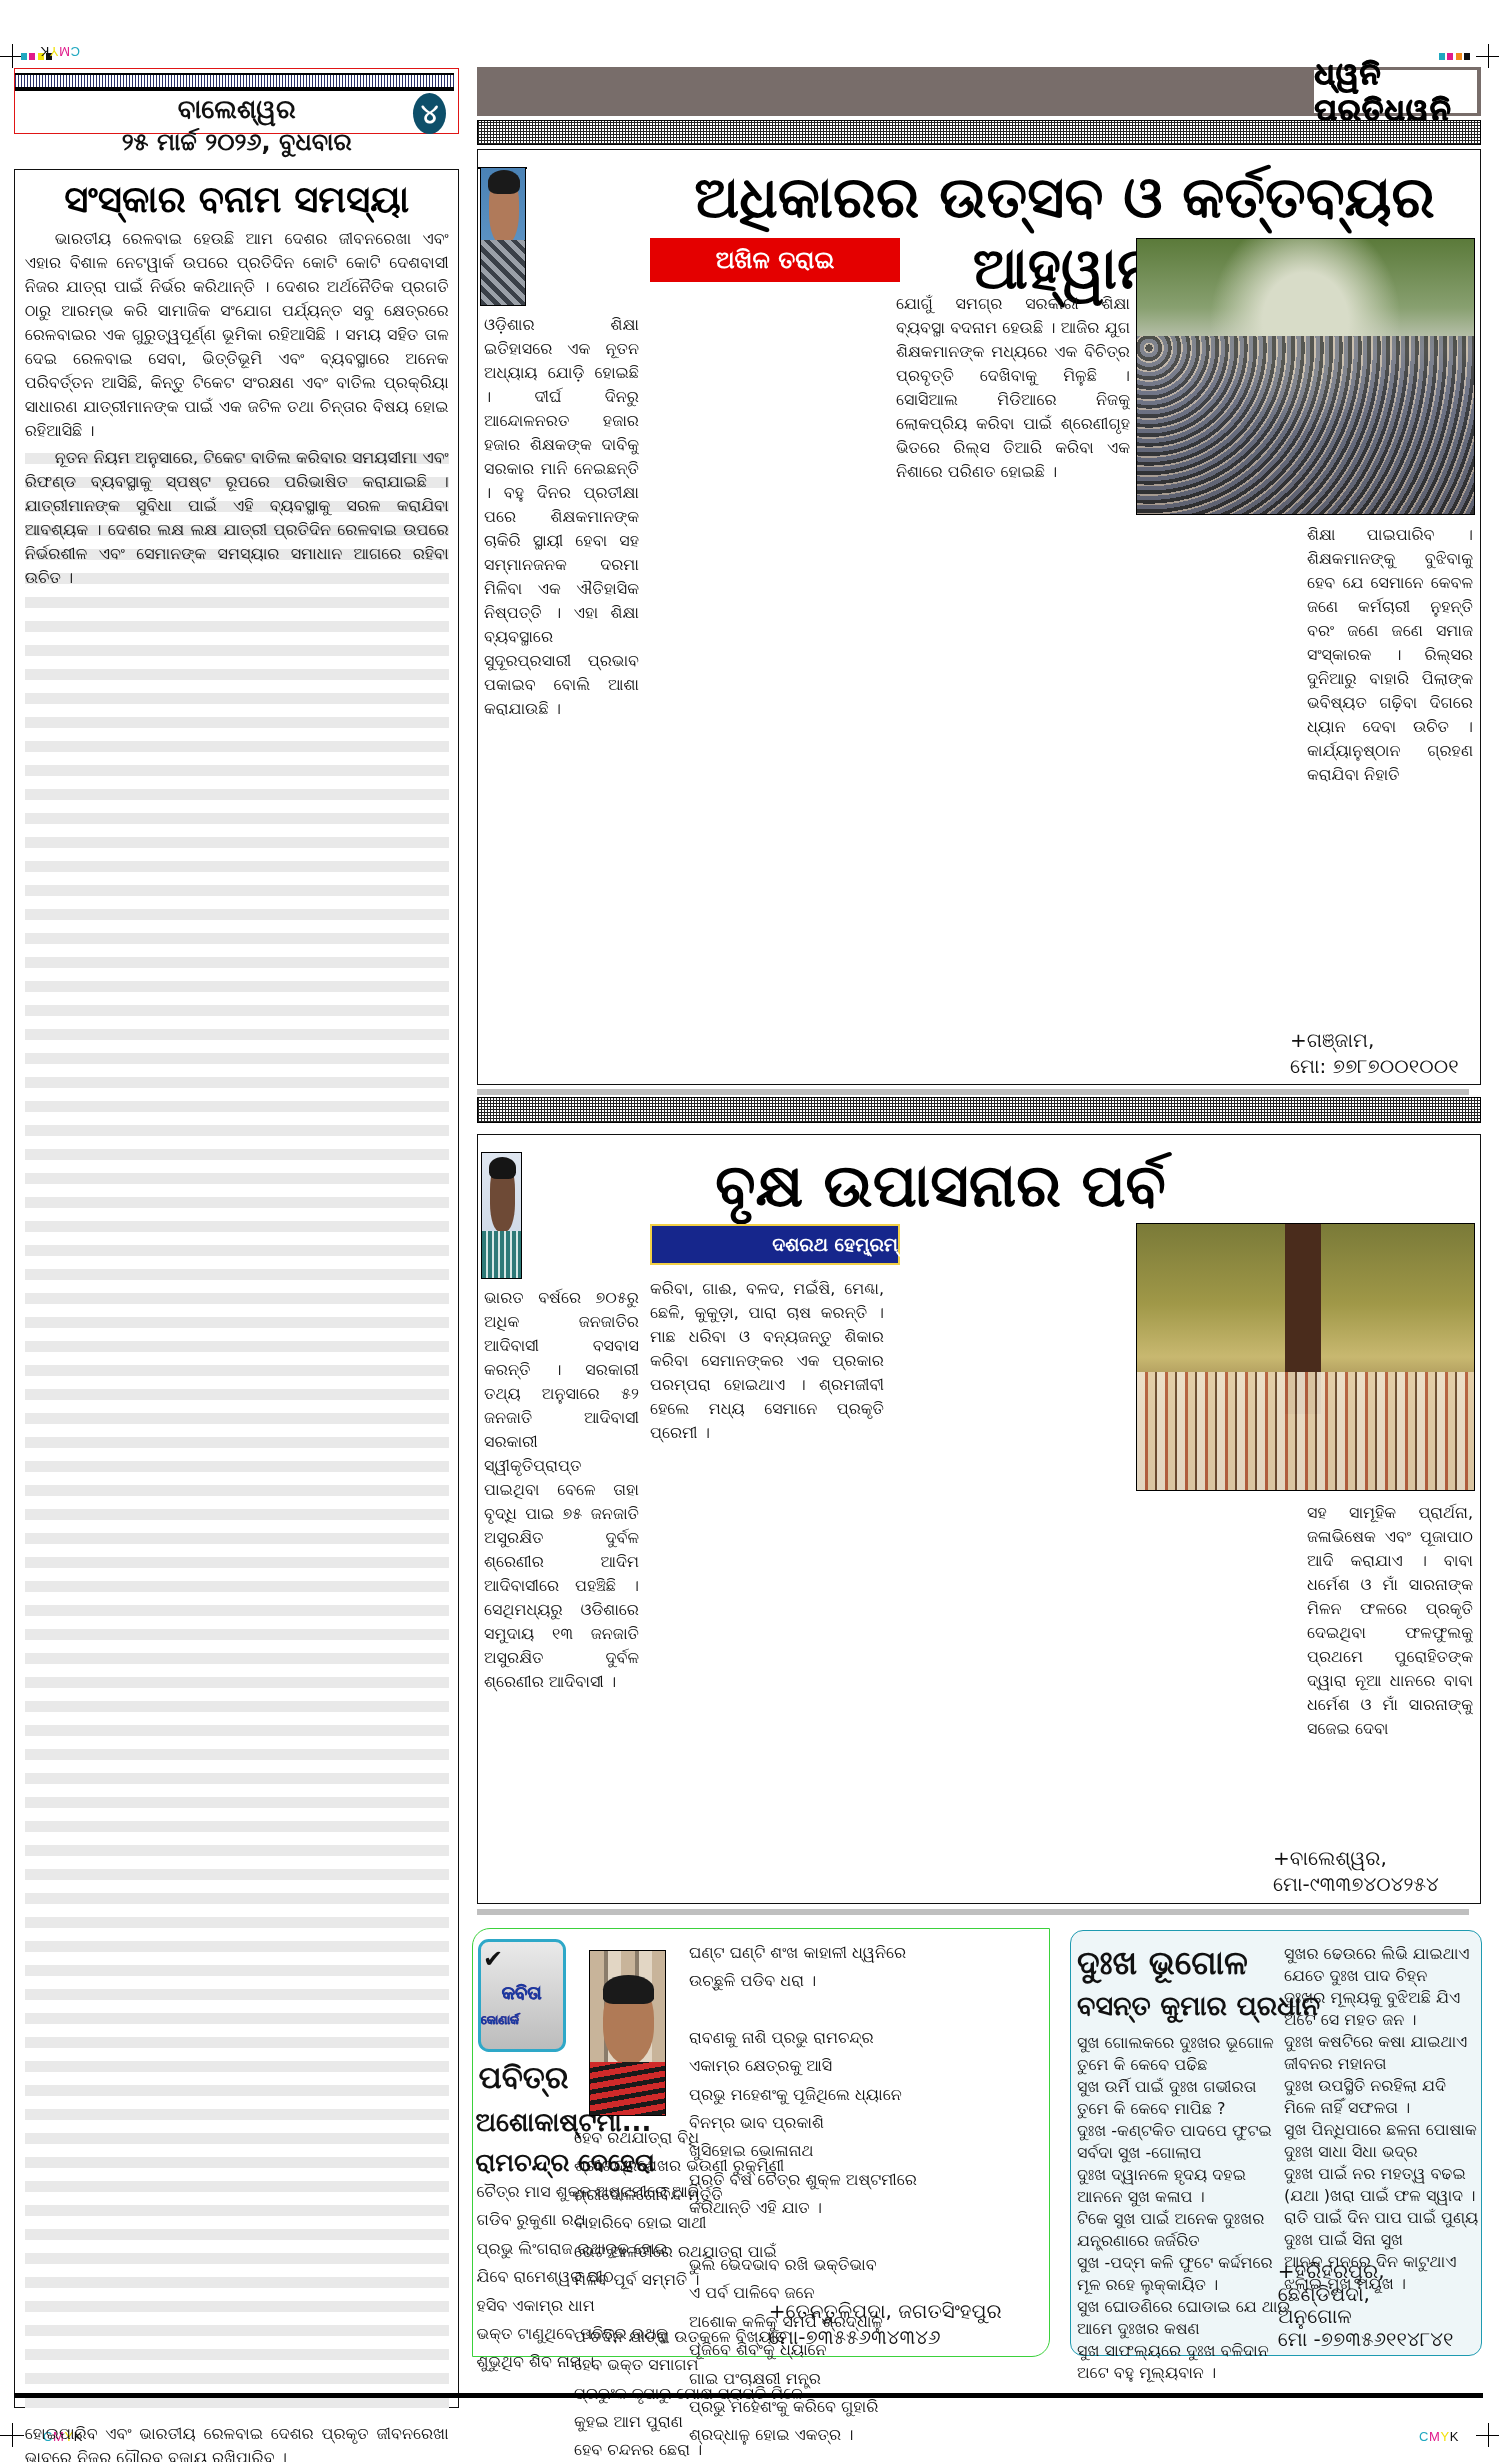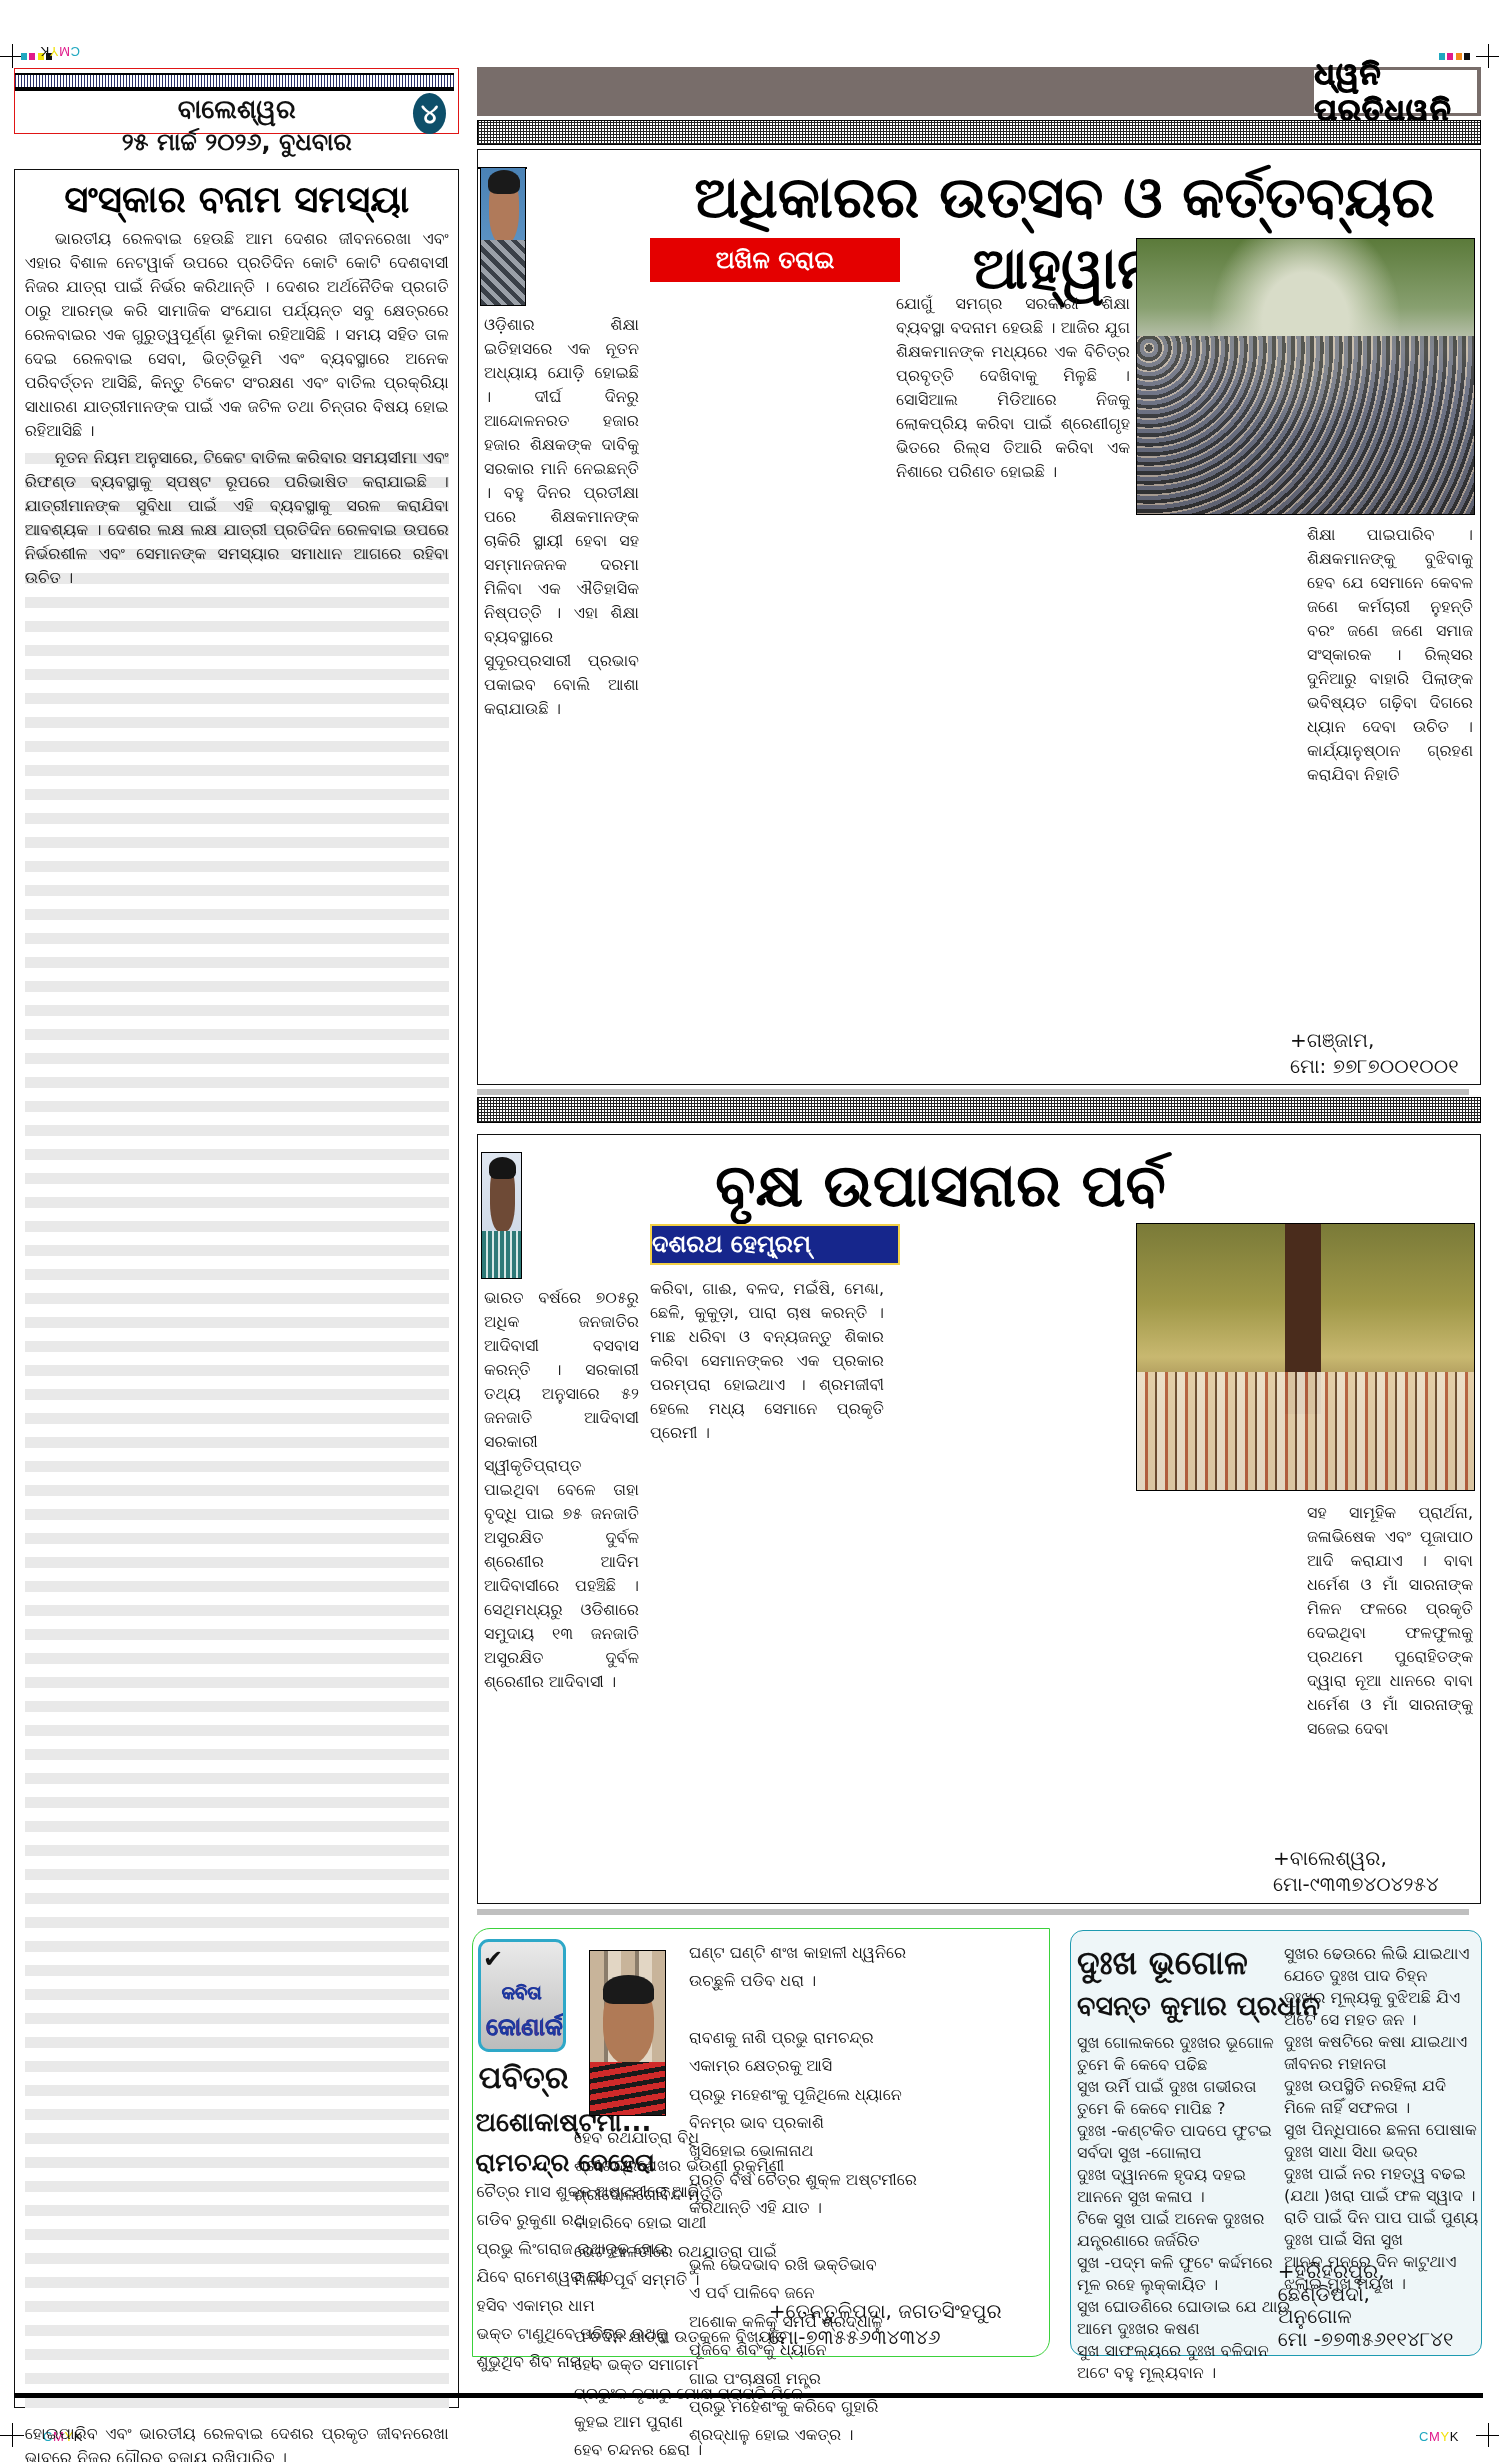--- a/index.html
+++ b/index.html
@@ -22,21 +22,21 @@
 
   .banner { left: 477px; top: 67px; width: 1004px; height: 49px; background: #786d6a; }
   .banner-logo { position: absolute; right: 3.6px; top: 3px; width: 163px; height: 43px; background: #fff; display: flex; align-items: center; justify-content: center; font-size: 30px; font-weight: 900; color: #000; -webkit-text-stroke: 1.2px #000; letter-spacing: 1.2px; }
   .grid-strip { position: absolute; background: repeating-linear-gradient(90deg,#222 0 0.6px,transparent 0.6px 3px), repeating-linear-gradient(0deg,#222 0 0.6px,#fff 0.6px 3px); border: 1.2px solid #000; }
 
   .box { position: absolute; border: 1.8px solid #111; background: #fff; }
   .col-text { font-size: 16px; line-height: 24px; text-align: justify; color: #111; }
   .headline { font-weight: 900; text-align: center; color: #000; }
   .photo { position: absolute; border: 1.8px solid #000; overflow: hidden; }
   .byline-red { position: absolute; background: #e40000; color: #fff; text-align: center; font-weight: bold; font-size: 24px; }
-  .byline-blue { position: absolute; background: #16268c; color: #fff; text-align: left; font-weight: bold; font-size: 24px; border: 2.4px solid #f2d046; }
+  .byline-blue { position: absolute; background: #16268c; color: #fff; text-align: right; font-weight: bold; font-size: 19px; border: 2.4px solid #f2d046; }
   .sep-gray { position: absolute; background: #bfbfbf; }
   .rule { position: absolute; background: #000; }
   .poem-line { font-size: 16px; line-height: 28.4px; white-space: nowrap; }
   .sig { text-align: left; font-size: 20px; line-height: 26px; }
 </style>
 </head>
 <body>
 
 <div class="reg-mark" style="left:0;top:44px"></div>
 <div class="swatches" style="left:21px;top:53px">
@@ -118,21 +118,21 @@
     <div>+ବାଲେଶ୍ୱର,</div>
     <div>ମୋ-୯୩୩୭୪୦୪୨୫୪</div>
   </div>
 </div>
 <div class="sep-gray" style="left:477px;top:1909px;width:992px;height:6px"></div>
 
 <div class="abs" style="left:472px;top:1928px;width:578px;height:429px;border:1.8px solid #3bd13b;border-radius:18px 0 18px 0;background:#fff">
   <div style="position:absolute;left:4.7px;top:9.5px;width:88px;height:113px;border:3.6px solid #2ea8c8;border-radius:10.7px;background:linear-gradient(180deg,#eaeaea,#bcbcbc);overflow:hidden">
     <div style="position:absolute;left:2.4px;top:3.6px;font-size:24px;font-weight:900">✔</div>
     <div style="position:absolute;left:0;right:0;top:40px;text-align:center;font-size:18px;font-weight:900;color:#d11a6a;-webkit-text-stroke:0.6px #1a3aa0">କବିତା</div>
-    <div style="position:absolute;left:0;right:0;top:71px;text-align:right;font-size:24px;font-weight:900;color:#d11a6a;-webkit-text-stroke:0.6px #1a3aa0">କୋଣାର୍କ</div>
+    <div style="position:absolute;left:0;right:0;top:71px;text-align:left;font-size:12px;font-weight:900;color:#d11a6a;-webkit-text-stroke:0.6px #1a3aa0">କୋଣାର୍କ</div>
   </div>
   <div style="position:absolute;left:0;top:130px;width:101px;text-align:center;font-size:31px;font-weight:bold">ପବିତ୍ର</div>
   <div style="position:absolute;left:2.4px;top:178px;width:101px;font-size:26px;font-weight:bold;white-space:nowrap">ଅଶୋକାଷ୍ଟମୀ...</div>
   <div style="position:absolute;left:2.4px;top:219px;width:101px;font-size:25px;font-weight:bold;white-space:nowrap">ରାମଚନ୍ଦ୍ର ବେହେରା</div>
   <div class="photo" style="left:116px;top:21.3px;width:77px;height:166px;background:repeating-linear-gradient(90deg,#c8b49a 0 14.2px,#8a7c6a 14.2px 18px,#e2d6c4 18px 31px)">
     <div style="position:absolute;left:13px;top:30px;width:51px;height:83px;border-radius:45%;background:#b07a56"></div>
     <div style="position:absolute;left:13px;top:24px;width:51px;height:28.4px;border-radius:50% 50% 20% 20%;background:#1a1a1a"></div>
     <div style="position:absolute;left:0;right:0;bottom:0;height:53px;background:repeating-linear-gradient(170deg,#d02a2a 0 6px,#1a1a1a 6px 10.7px)"></div>
   </div>
   <div style="position:absolute;left:3.6px;top:249px">

